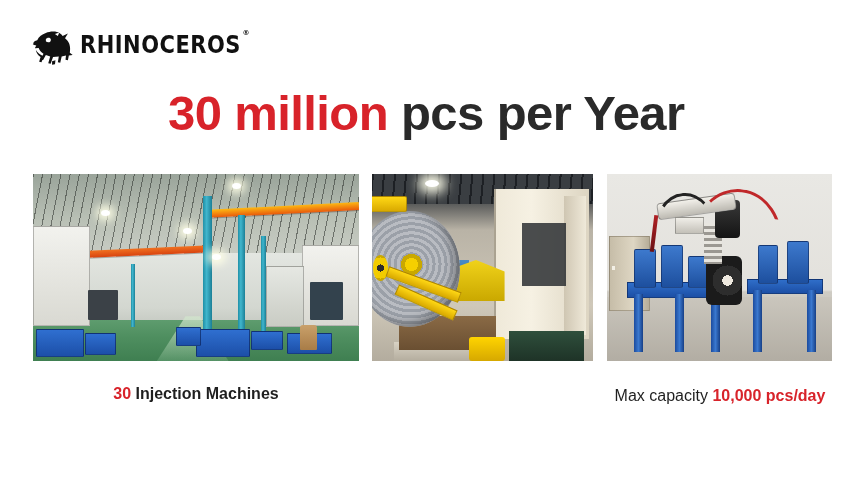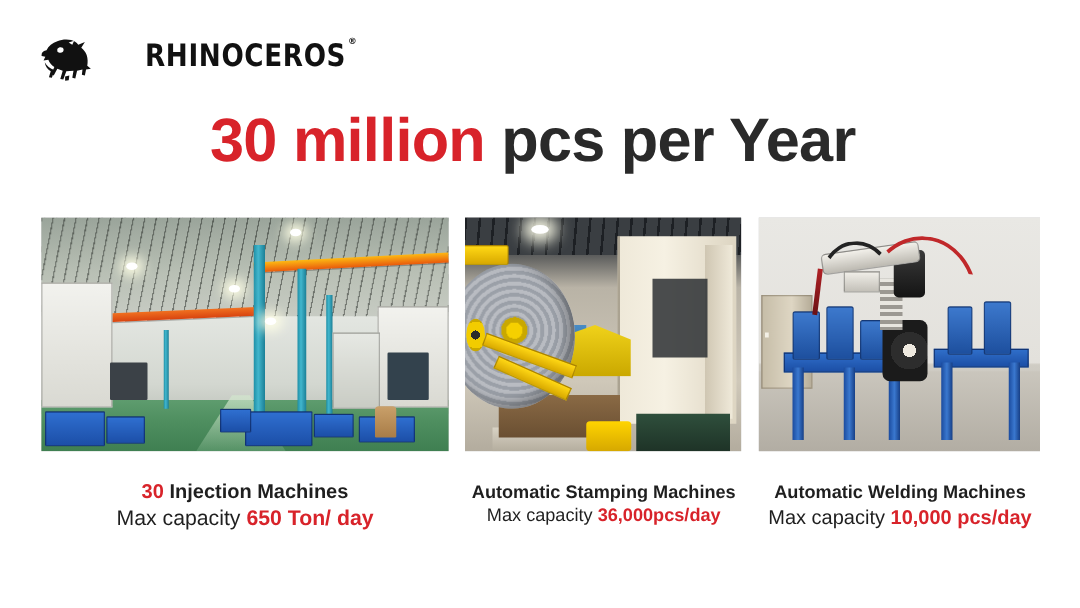--- a/index.html
+++ b/index.html
@@ -23,21 +23,20 @@
 
   
   .logo {
     position: absolute;
     left: 30px;
     top: 20px;
     width: 190px;
     height: 50px;
     display: flex;
     align-items: center;
-    gap: 36px;
   }
   .logo-mark {
     width: 48px;
     height: 46px;
     flex: 0 0 auto;
     margin-right: 2px;
   }
   .logo-word {
     position: relative;
     font-family: "DejaVu Sans", sans-serif;
@@ -482,36 +481,22 @@
         <div class="p3-hang"></div>
       </div>
     </div>
 
   </div>
 
   <div class="caption caption-1">
     <div class="cap-line-1">
       <span class="accent">30</span><span> Injection Machines</span>
     </div>
-    <div class="cap-line-2">
-      <span>Max capacity </span><span class="accent">650 Ton/ day</span>
-    </div>
   </div>
 
-  <div class="caption caption-2">
-    <div class="cap-line-1">
-      <span class="accent"></span><span>Automatic Stamping Machines</span>
-    </div>
-    <div class="cap-line-2">
-      <span>Max capacity </span><span class="accent">36,000pcs/day</span>
-    </div>
-  </div>
 
   <div class="caption caption-3">
-    <div class="cap-line-1">
-      <span class="accent"></span><span>Automatic Welding Machines</span>
-    </div>
     <div class="cap-line-2">
       <span>Max capacity </span><span class="accent">10,000 pcs/day</span>
     </div>
   </div>
 
 </div>
 
 </body></html>

